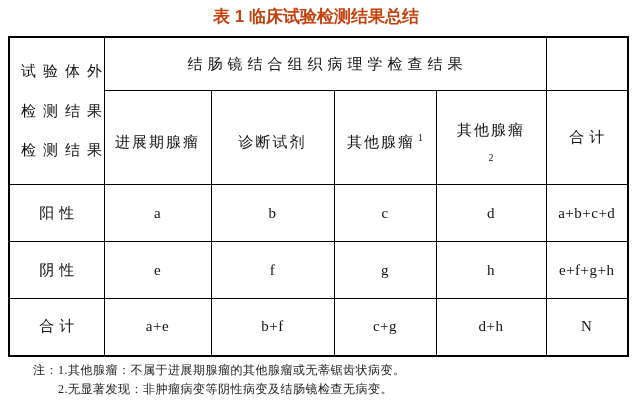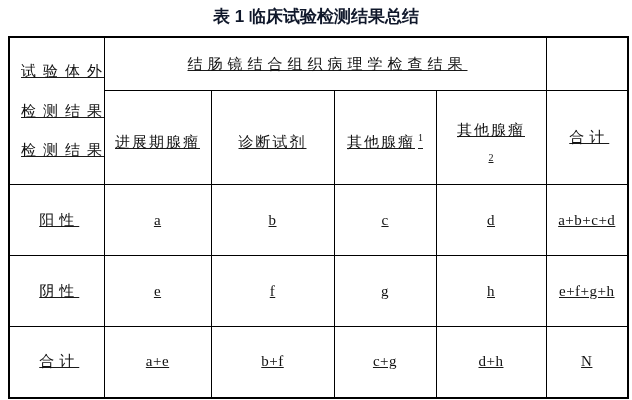--- a/index.html
+++ b/index.html
@@ -9,43 +9,42 @@
     color: #1a1a1a;
     font-family: "Liberation Serif", "DejaVu Serif", serif;
     overflow: hidden;
   }
   .page-title {
     margin-top: 5px;
     text-align: center;
     font-family: "Liberation Sans", "DejaVu Sans", sans-serif;
     font-weight: bold;
     font-size: 17px;
-    color: #0f172a;
+    color: #c2410c;
   }
   table.results {
     margin: 8px 0 0 8px;
     border-collapse: collapse;
     table-layout: fixed;
     width: 619px;
     border: 2px solid #000;
-    text-decoration: underline;
   }
   table.results th, table.results td {
     border: 1px solid #000;
     font-weight: normal;
     font-size: 15px;
     color: #111;
     text-align: center;
     vertical-align: middle;
     overflow: hidden;
   }
   
   tr.hrow1   { height: 53px; }
   tr.hrow2   { height: 92px; }
-  tr.datarow { height: 71px; padding-left: 20px; }
+  tr.datarow { height: 57px; padding-left: 20px; }
 
   
   th.stub { padding: 0; }
   .stub-inner {
     height: 146px;
     display: flex;
     flex-direction: column;
     justify-content: space-evenly;
     padding: 4px 4px;
   }
@@ -157,13 +156,17 @@
       <td class="value-cell">b+f</td>
       <td class="value-cell">c+g</td>
       <td class="value-cell">d+h</td>
       <td class="value-cell">N</td>
     </tr>
   </tbody>
 </table>
 
 <div class="notes">
   <div class="notes-label">注：</div>
+  <div>
+    <div class="note-item">1.其他腺瘤：不属于进展期腺瘤的其他腺瘤或无蒂锯齿状病变。</div>
+    <div class="note-item">2.无显著发现：非肿瘤病变等阴性病变及结肠镜检查无病变。</div>
+  </div>
 </div>
 
 </body></html>

